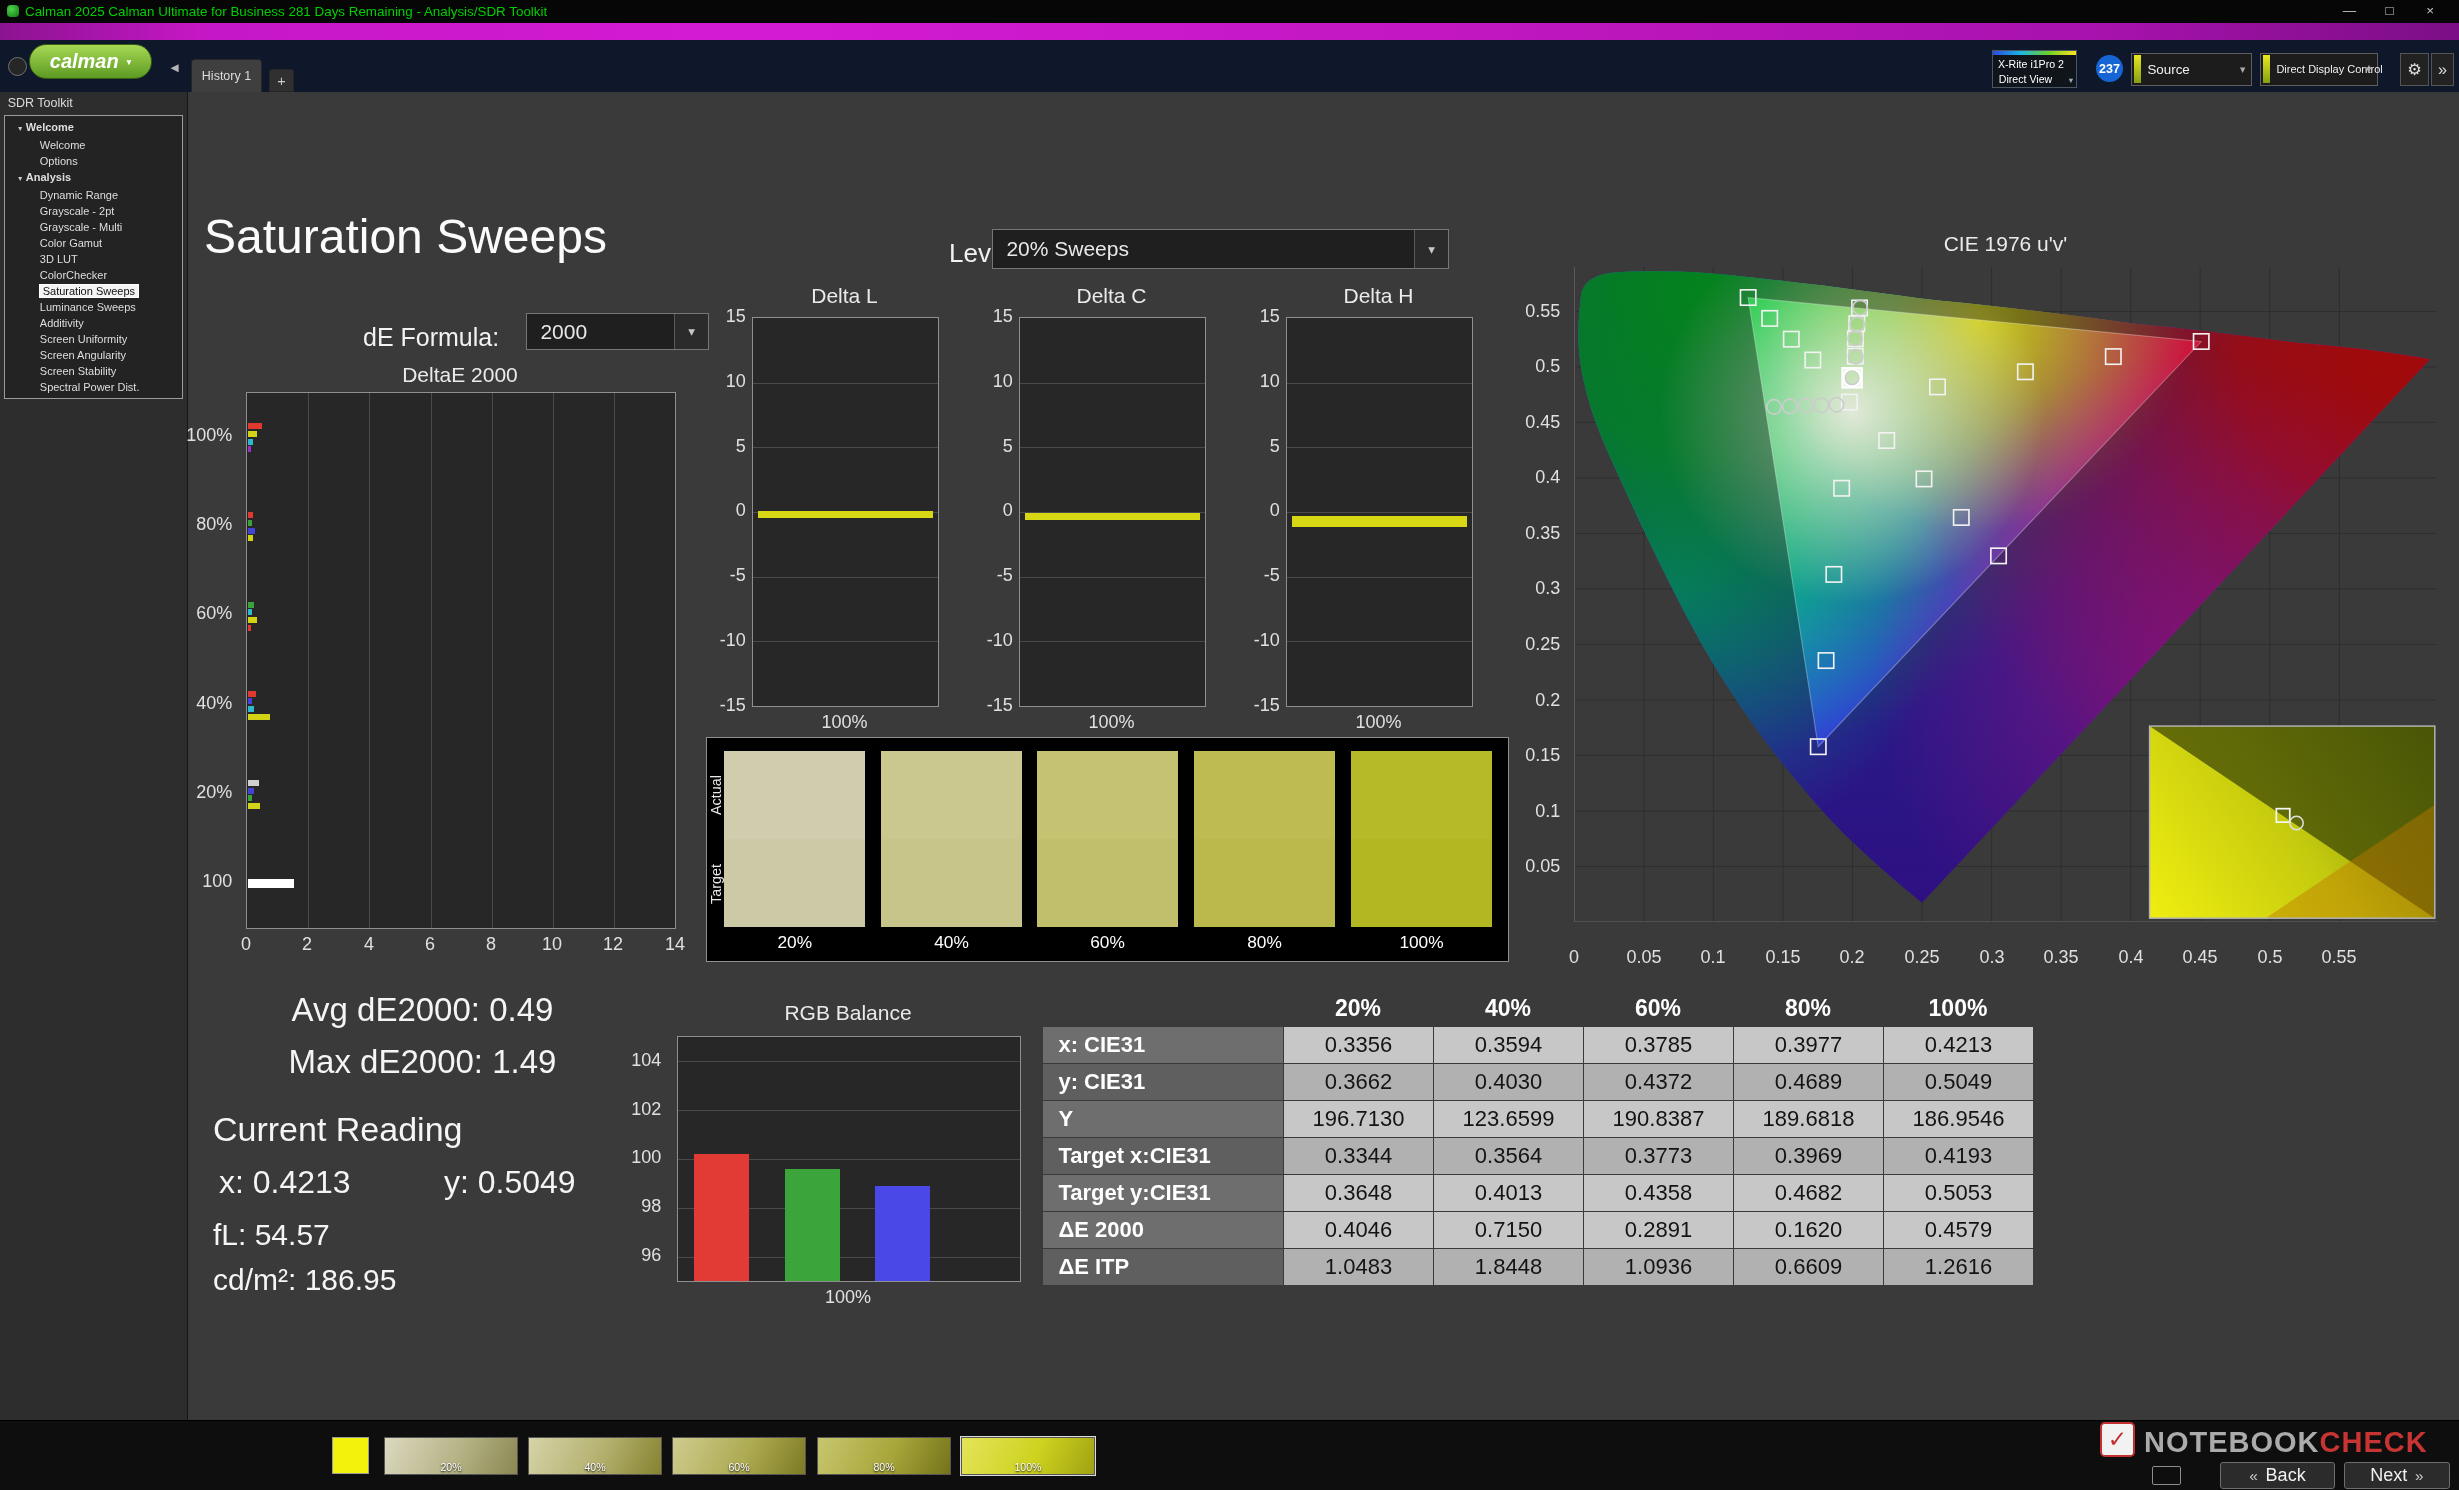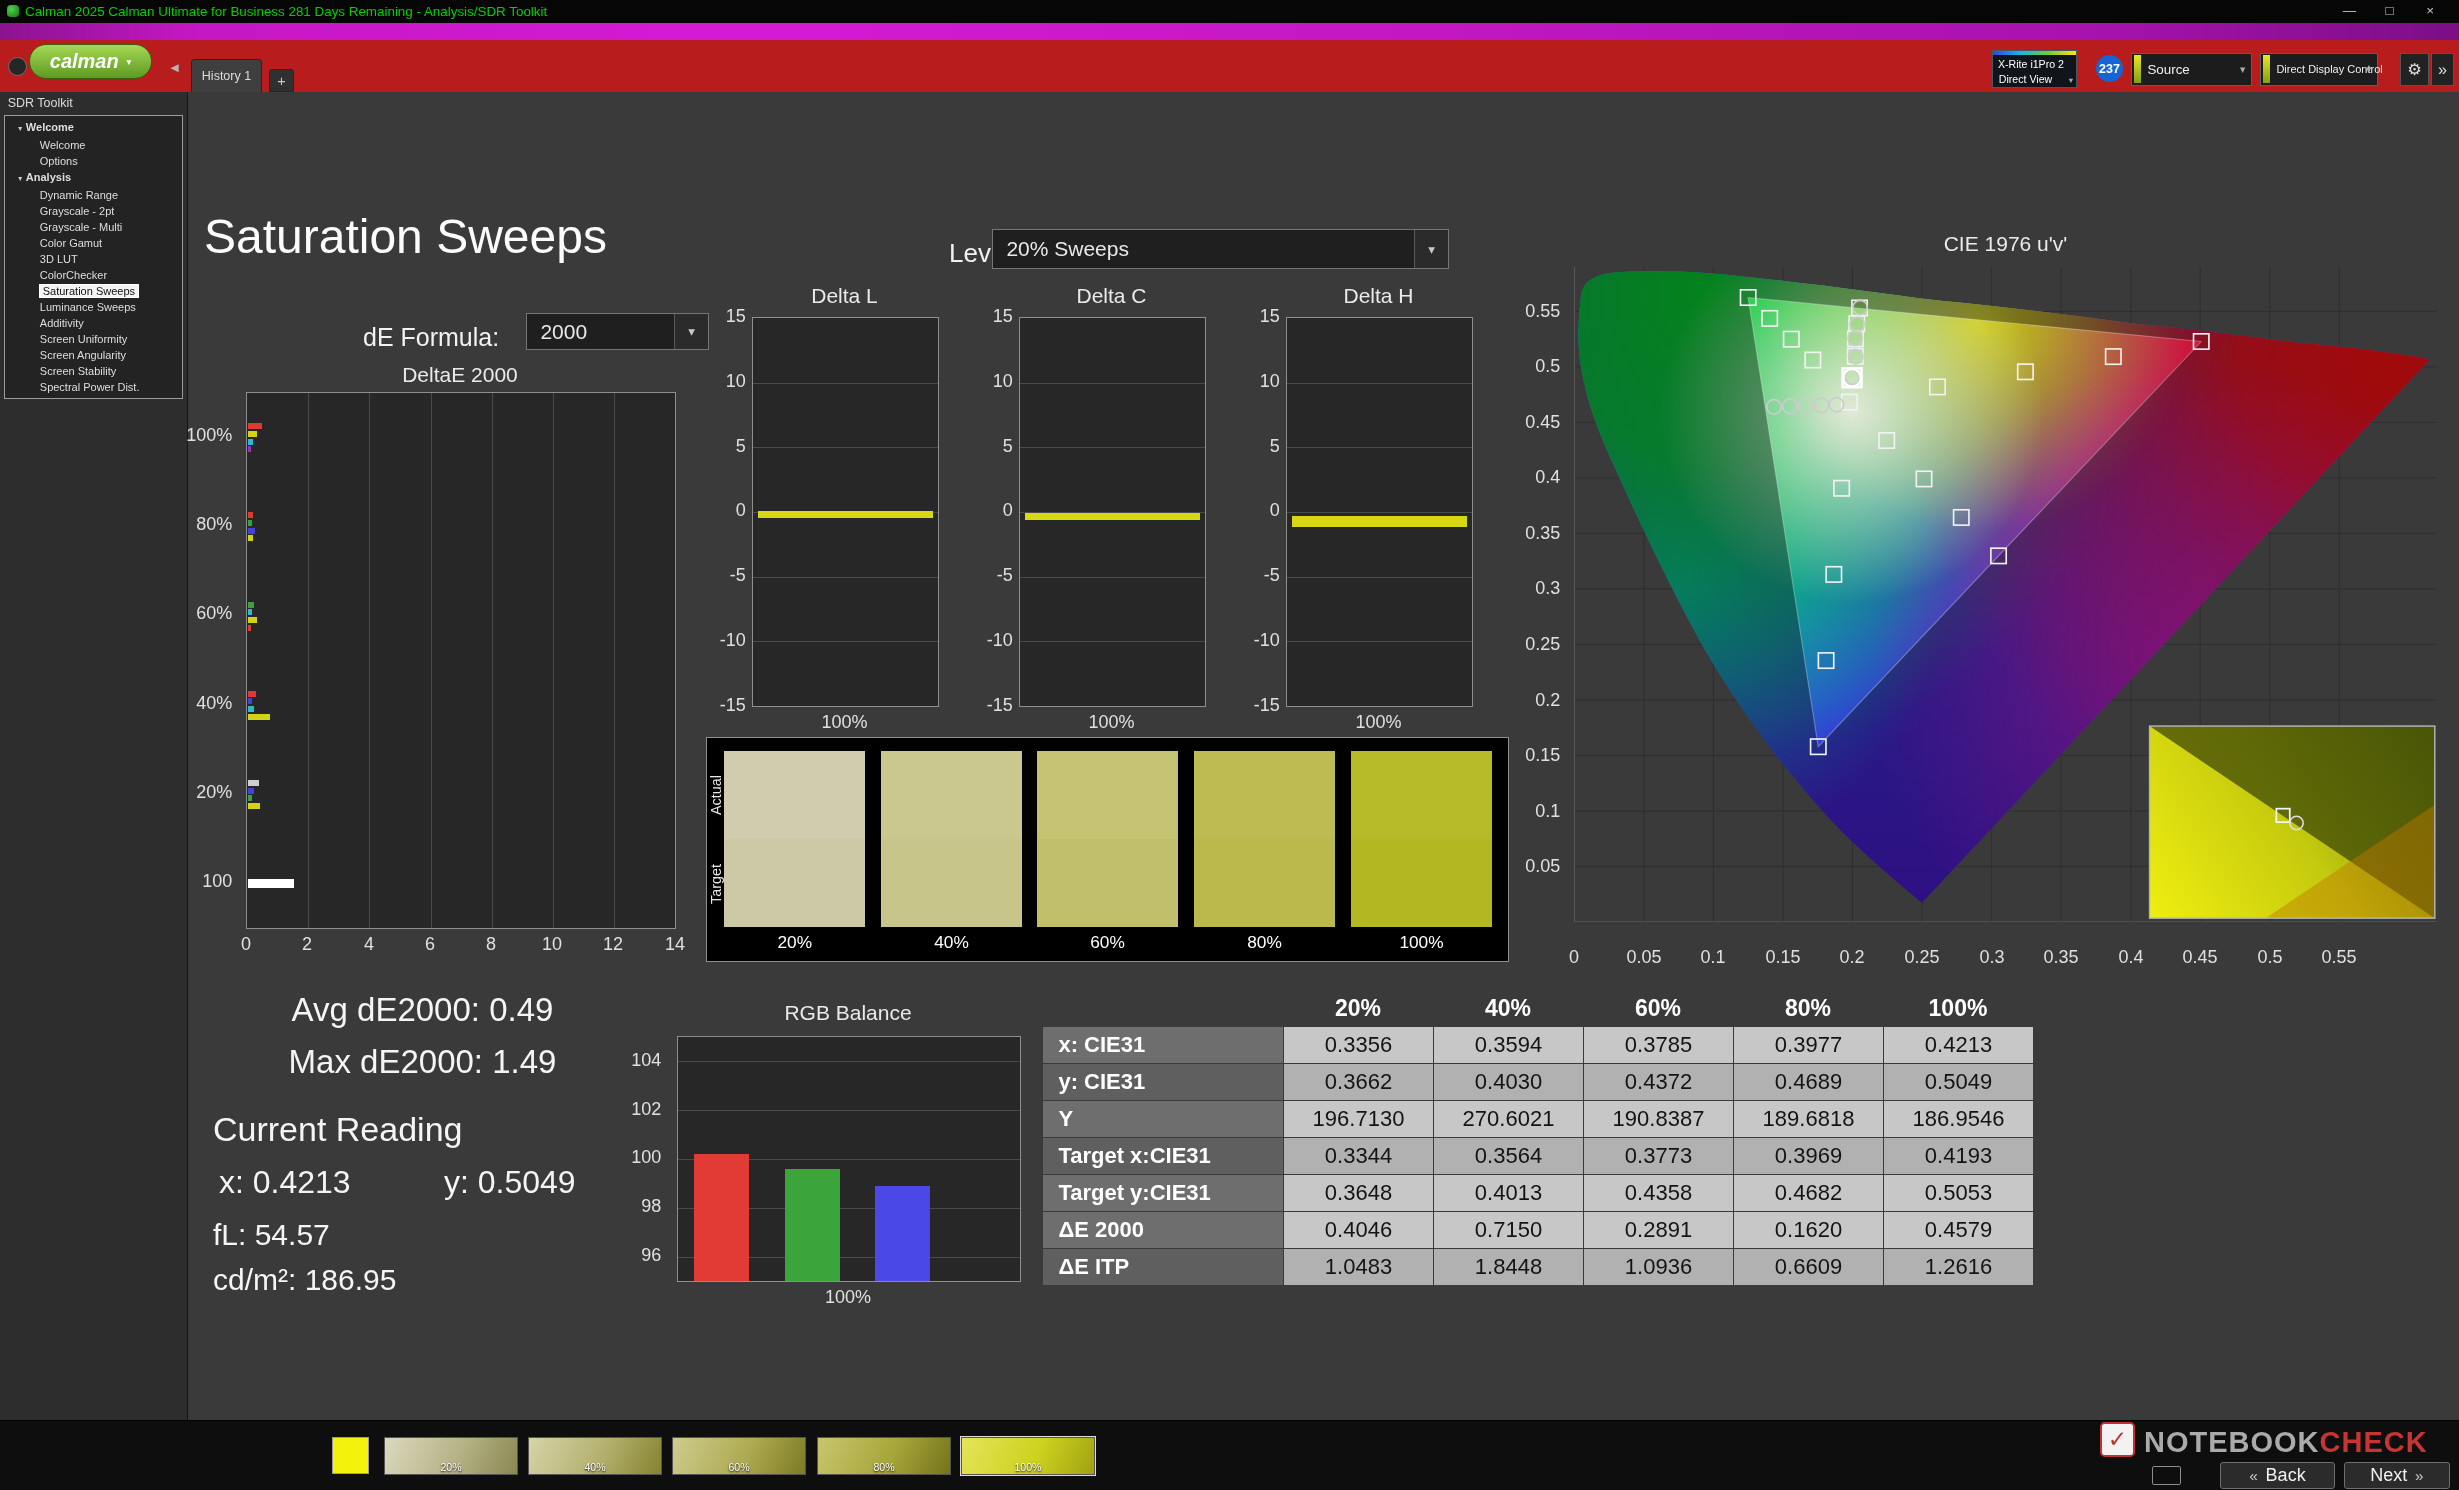--- a/index.html
+++ b/index.html
@@ -8,21 +8,21 @@
   
   .titlebar{position:absolute;left:0;top:0;width:2459px;height:23px;background:#060606;}
   .tb-icon{position:absolute;left:6.7px;top:4.8px;width:12.5px;height:12.5px;border-radius:3.8px;
            background:radial-gradient(circle at 35% 35%,#4fd24f,#117a11);}
   .tb-title{position:absolute;left:25px;top:0;height:23px;line-height:23px;color:#00d000;font-size:13.4px;white-space:nowrap;}
   .win-btn{position:absolute;top:0;width:31px;height:23px;line-height:21px;text-align:center;color:#c8c8c8;font-size:13.4px;}
   
   .magenta{position:absolute;left:0;top:23px;width:2459px;height:17.3px;
     background:linear-gradient(90deg,#8b1390 0%,#c517c5 8%,#d41bd4 30%,#c117c1 60%,#a812ae 85%,#7c0e86 100%);}
   
-  .toolbar{position:absolute;left:0;top:40px;width:2459px;height:52px;background:#b91c1c;text-decoration:underline;}
+  .toolbar{position:absolute;left:0;top:40px;width:2459px;height:52px;background:#0f172a;text-decoration:underline;}
   .logo-pill{position:absolute;left:29px;top:3.8px;width:123px;height:35px;border-radius:17.3px;
     background:linear-gradient(180deg,#a6d854,#5d9a22);border:1.9px solid #365f12;box-sizing:border-box;
     color:#fff;font-size:20px;font-weight:bold;font-style:italic;display:flex;align-items:center;justify-content:center;gap:7.7px;}
   .logo-pill .logo-arrow{font-size:9.6px;font-style:normal;}
   .round-btn{position:absolute;left:7.7px;top:17.3px;width:19px;height:19px;border-radius:50%;border:1px solid #6f6f6f;background:#262626;box-sizing:border-box;}
   .collapse-btn{position:absolute;left:165px;top:17.3px;width:19px;height:19px;color:#b5b5b5;font-size:10.6px;display:flex;align-items:center;justify-content:center;}
   .tab{position:absolute;left:191px;top:19px;width:71px;height:33px;background:#3f3f3f;color:#dddddd;font-size:12.5px;
        display:flex;align-items:center;justify-content:center;border:1px solid #262626;border-bottom:none;border-radius:3.8px 3.8px 0 0;box-sizing:border-box;}
   .tab-add{position:absolute;left:269px;top:29px;width:25px;height:23px;background:#303030;color:#cccccc;font-size:14.4px;
        display:flex;align-items:center;justify-content:center;border:1px solid #262626;border-radius:2.9px 2.9px 0 0;box-sizing:border-box;}
@@ -528,21 +528,21 @@
         <div class="mlabel">y: CIE31</div>
         <div class="mval">0.3662</div>
         <div class="mval">0.4030</div>
         <div class="mval">0.4372</div>
         <div class="mval">0.4689</div>
         <div class="mval">0.5049</div>
       </div>
       <div class="mrow">
         <div class="mlabel">Y</div>
         <div class="mval">196.7130</div>
-        <div class="mval">270.6021</div>
+        <div class="mval">123.6599</div>
         <div class="mval">190.8387</div>
         <div class="mval">189.6818</div>
         <div class="mval">186.9546</div>
       </div>
       <div class="mrow alt">
         <div class="mlabel">Target x:CIE31</div>
         <div class="mval">0.3344</div>
         <div class="mval">0.3564</div>
         <div class="mval">0.3773</div>
         <div class="mval">0.3969</div>

